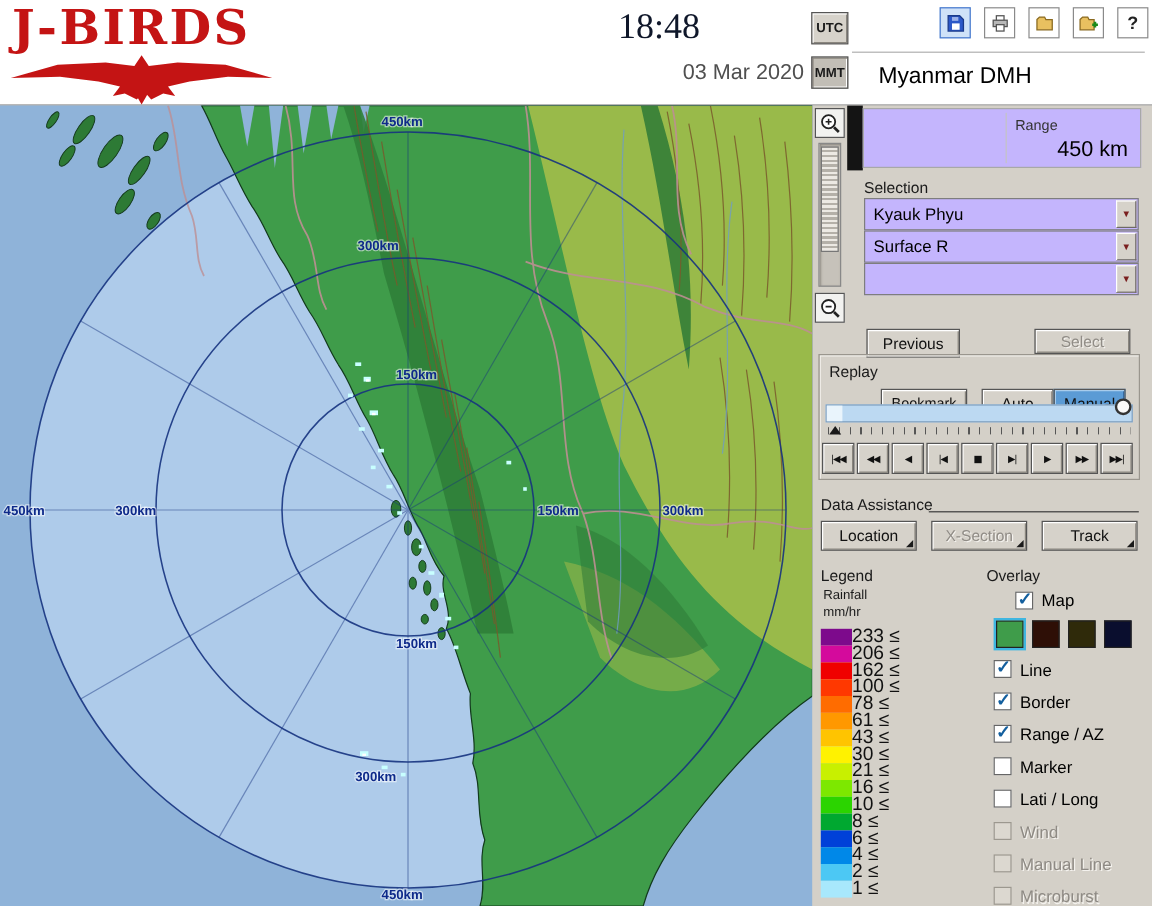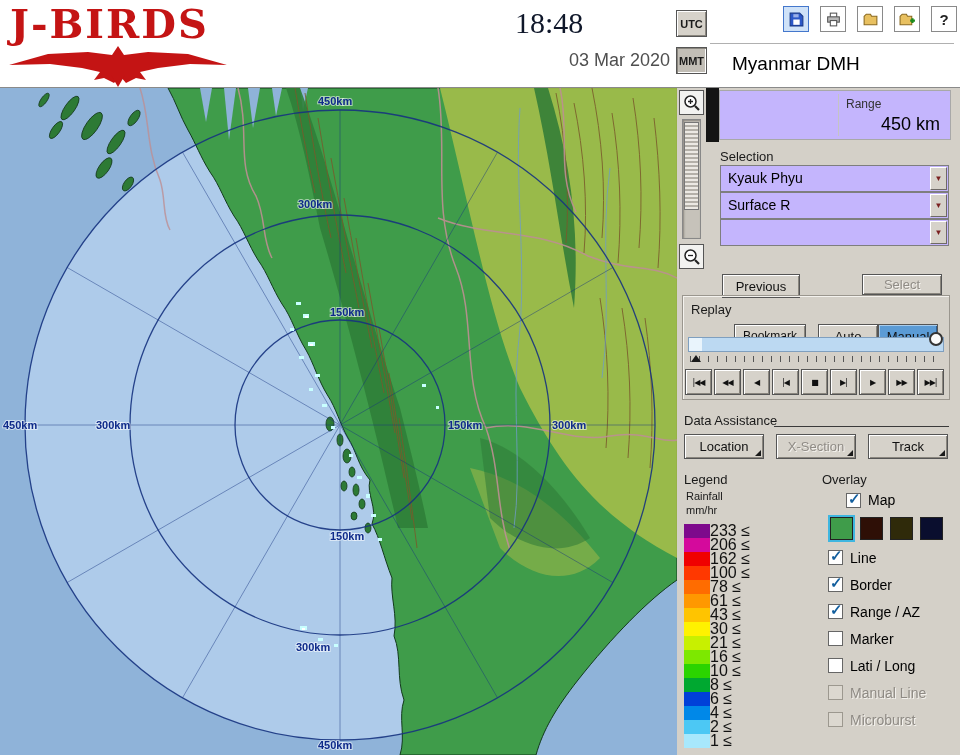--- a/index.html
+++ b/index.html
@@ -500,20 +500,24 @@
           <div class="ov-row">
             <span class="cb"></span>
             <span class="ov-label">Marker</span>
           </div>
 
           <div class="ov-row">
             <span class="cb"></span>
             <span class="ov-label">Lati / Long</span>
           </div>
 
+          <div class="ov-row disabled">
+            <span class="cb"></span>
+            <span class="ov-label">Wind</span>
+          </div>
 
           <div class="ov-row disabled">
             <span class="cb"></span>
             <span class="ov-label">Manual Line</span>
           </div>
 
           <div class="ov-row disabled">
             <span class="cb"></span>
             <span class="ov-label">Microburst</span>
           </div>

